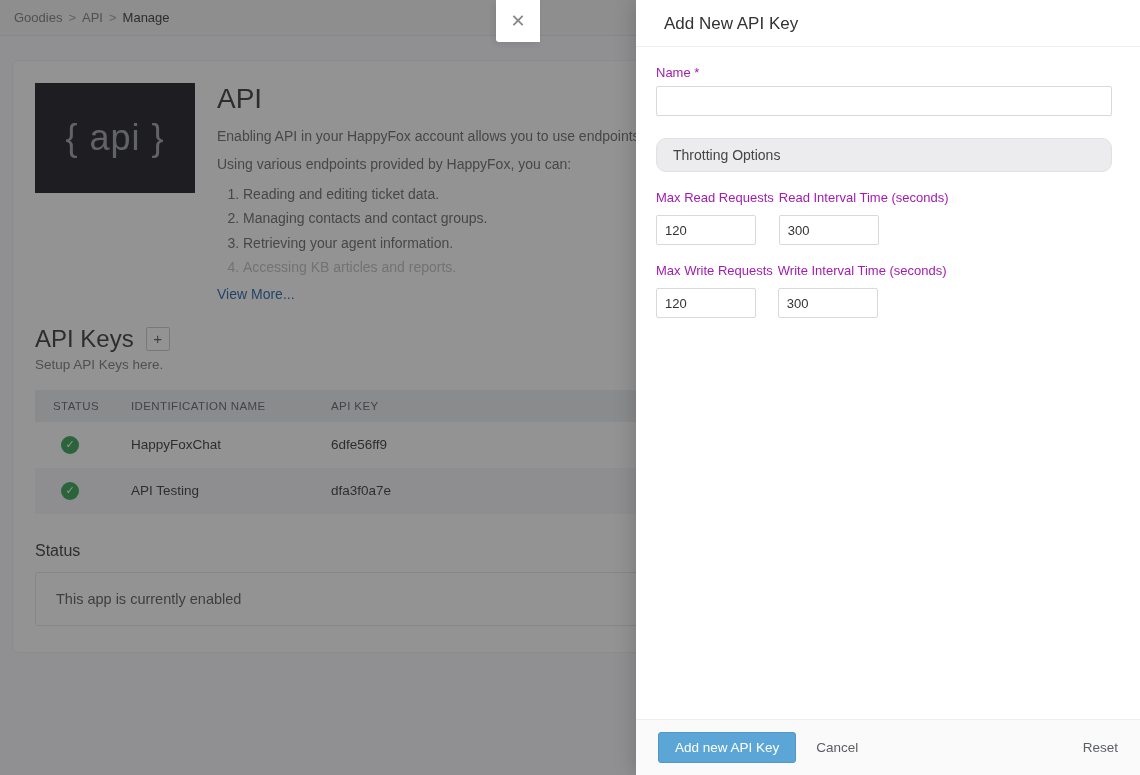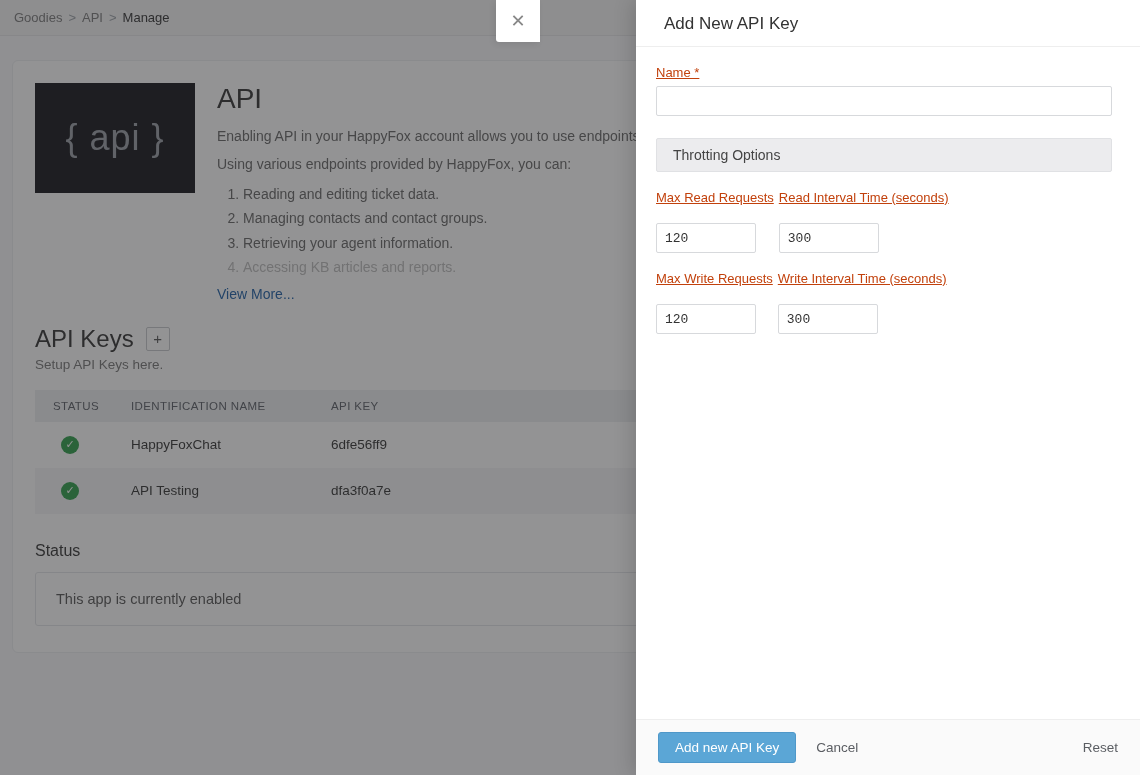--- a/index.html
+++ b/index.html
@@ -203,55 +203,54 @@
     color: #333;
     font-weight: 400;
   }
   .panel-body {
     flex: 1 1 auto;
     padding: 18px 28px 10px 20px;
     overflow: auto;
   }
   .field-label {
     font-size: 13px;
-    color: #c2410c;
+    color: #a21caf;
     margin-bottom: 6px;
     display: block;
-    text-decoration: underline;
   }
   .text-input {
     width: 100%;
     border: 1px solid #d7d9dc;
     border-radius: 2px;
     height: 30px;
     padding: 4px 8px;
     font-size: 13px;
     color: #333;
   }
   .section-bar {
     margin-top: 22px;
     background: #ececee;
     border: 1px solid #e0e1e4;
-    border-radius: 2px;
+    border-radius: 10px;
     padding: 8px 16px;
     font-size: 14px;
     color: #444;
   }
   .num-input {
     width: 100px;
     border: 1px solid #d7d9dc;
     border-radius: 2px;
     height: 30px;
     padding: 4px 8px;
     font-size: 13px;
     color: #333;
   }
   .row-pair { display: flex; gap: 5px; margin-top: 18px; }
   .col { display: flex; flex-direction: column; }
-  .col .num-input { margin-top: 12px; font-family: Liberation Mono, monospace; }
+  .col .num-input { margin-top: 4px; }
 
   .panel-footer {
     border-top: 1px solid #eee;
     padding: 12px 22px;
     display: flex;
     align-items: center;
     gap: 20px;
     background: #fafafa;
   }
   .primary-btn {

